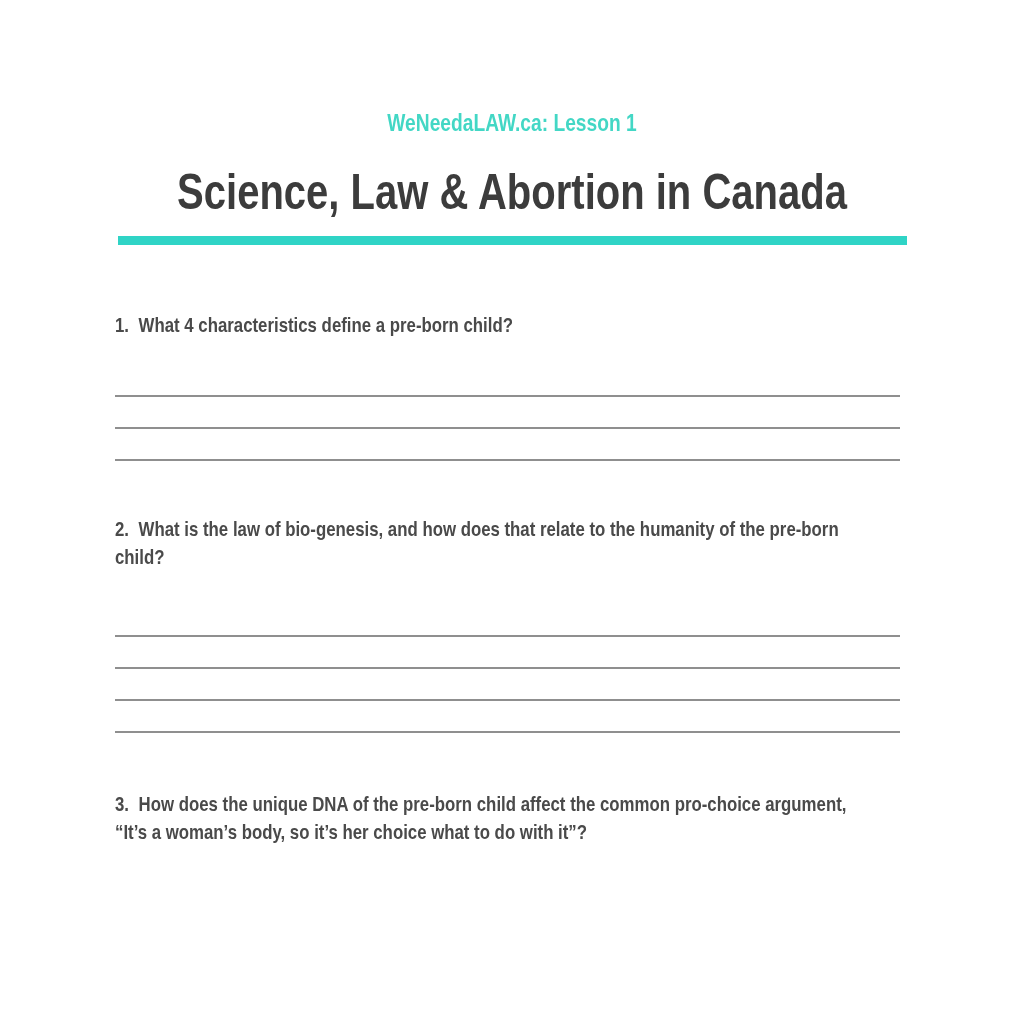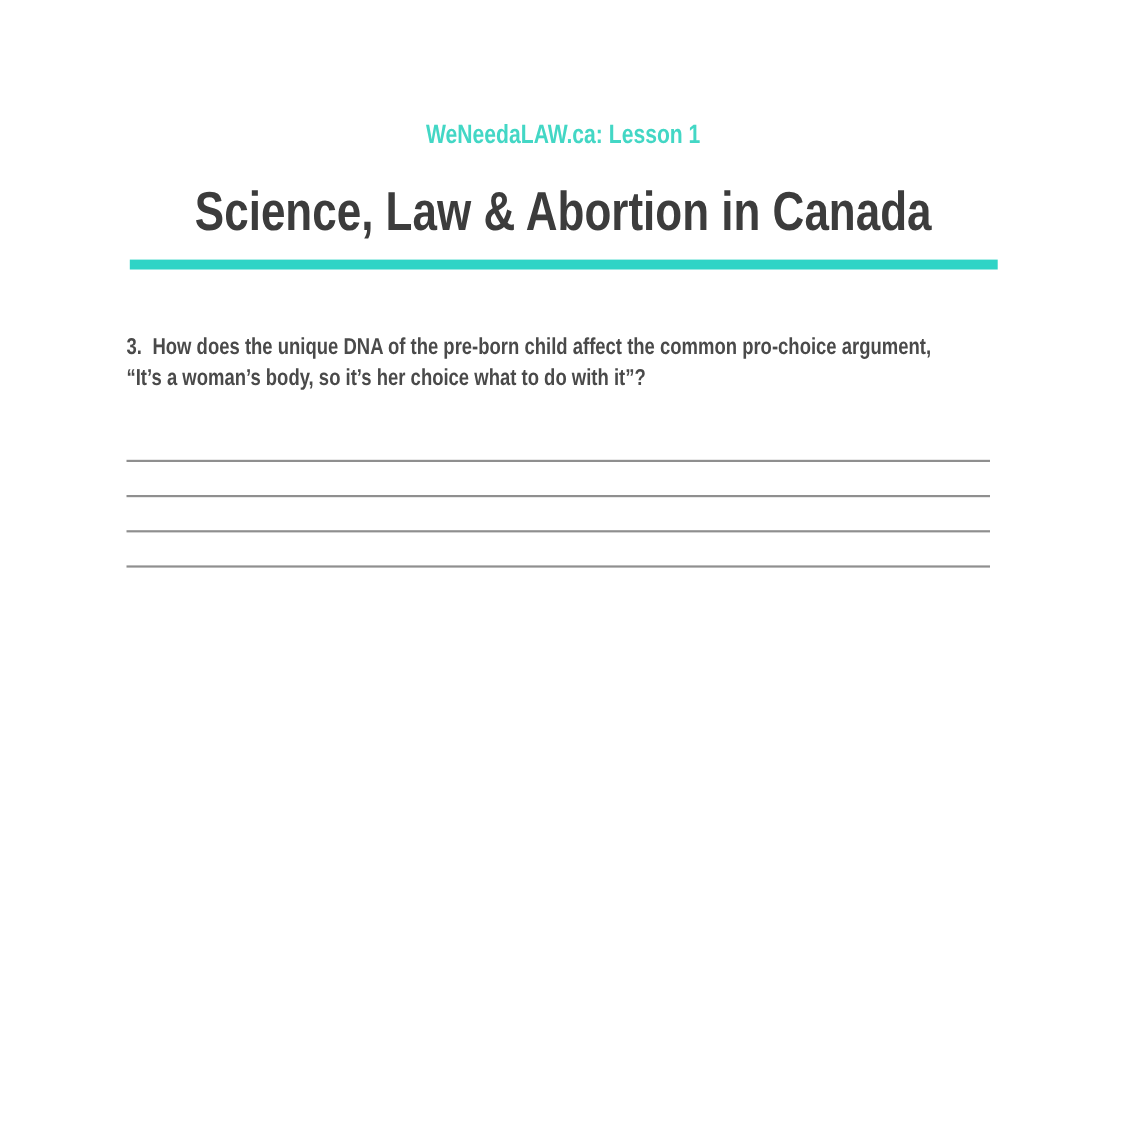--- a/index.html
+++ b/index.html
@@ -78,20 +78,37 @@
 <body>
 
 <div class="sheet">
   <p class="eyebrow cond">WeNeedaLAW.ca: Lesson 1</p>
 
   <h1 class="title cond">Science, Law &amp; Abortion in Canada</h1>
 
   <div class="rule"></div>
 
   <div class="questions" id="questions">
+      <section class="question question-1">
+        <p class="q-text cond"><span class="q-num">1.</span><span>What 4 characteristics define a pre-born child?</span></p>
+        <div class="answer-lines">
+          <div class="answer-line"></div>
+          <div class="answer-line"></div>
+          <div class="answer-line"></div>
+        </div>
+      </section>
+      <section class="question question-2">
+        <p class="q-text cond"><span class="q-num">2.</span><span>What is the law of bio-genesis, and how does that relate to the humanity of the pre-born child?</span></p>
+        <div class="answer-lines">
+          <div class="answer-line"></div>
+          <div class="answer-line"></div>
+          <div class="answer-line"></div>
+          <div class="answer-line"></div>
+        </div>
+      </section>
       <section class="question question-3">
         <p class="q-text cond"><span class="q-num">3.</span><span>How does the unique DNA of the pre-born child affect the common pro-choice argument, “It’s a woman’s body, so it’s her choice what to do with it”?</span></p>
         <div class="answer-lines">
           <div class="answer-line"></div>
           <div class="answer-line"></div>
           <div class="answer-line"></div>
           <div class="answer-line"></div>
         </div>
       </section>
     </div>

